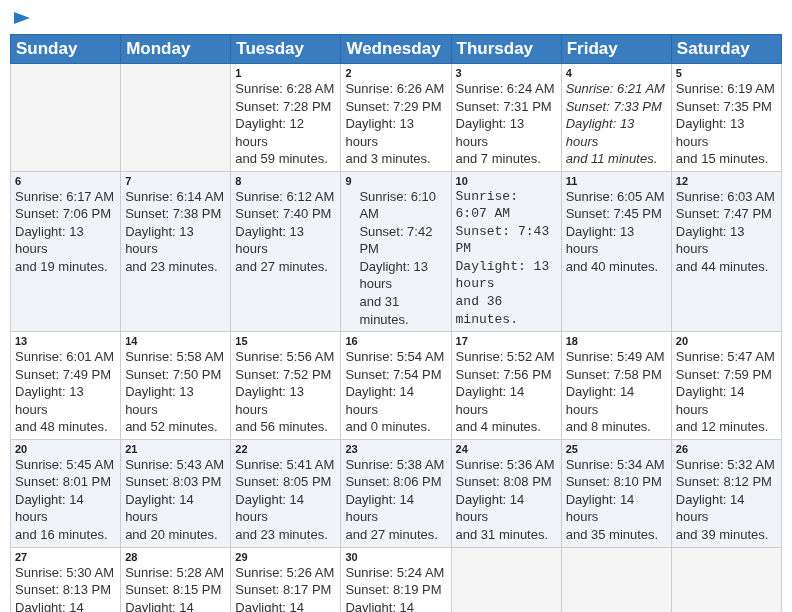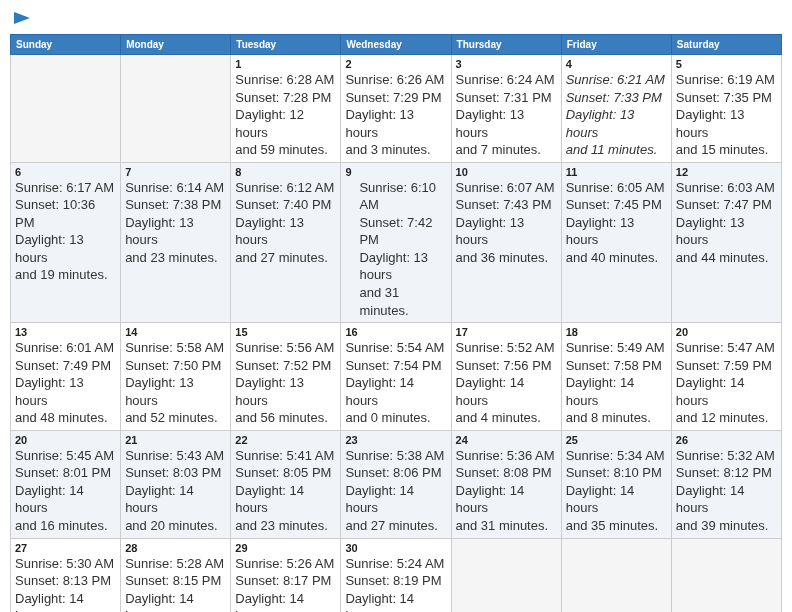--- a/index.html
+++ b/index.html
@@ -58,21 +58,21 @@
       font-size: 14px;
       color: #333;
     }
     .calendar {
       width: 100%;
       border-collapse: collapse;
     }
     .calendar th {
       background: #3a7dbf;
       color: white;
-      font-size: 10px;
+      font-size: 17px;
       font-weight: bold;
       padding: 4px 5px;
       text-align: left;
       border: 1px solid #2a6aaa;
     }
     .calendar td {
       border: 1px solid #ccc;
       vertical-align: top;
       padding: 3px 4px;
       width: 108px;
@@ -169,21 +169,21 @@
             <div class="day-info" style="white-space: pre-line;">Sunrise: 6:19 AM
 Sunset: 7:35 PM
 Daylight: 13 hours
 and 15 minutes.</div>
           </td>
         </tr>
         <tr class="row-shaded">
           <td>
             <span class="day-number">6</span>
             <div class="day-info" style="white-space: pre-line;">Sunrise: 6:17 AM
-Sunset: 10:36 PM
+Sunset: 7:06 PM
 Daylight: 13 hours
 and 19 minutes.</div>
           </td>
           <td>
             <span class="day-number">7</span>
             <div class="day-info" style="white-space: pre-line;">Sunrise: 6:14 AM
 Sunset: 7:38 PM
 Daylight: 13 hours
 and 23 minutes.</div>
           </td>
@@ -196,21 +196,21 @@
           </td>
           <td>
             <span class="day-number">9</span>
             <div class="day-info" style="white-space: pre-line; margin-left: 14px;">Sunrise: 6:10 AM
 Sunset: 7:42 PM
 Daylight: 13 hours
 and 31 minutes.</div>
           </td>
           <td>
             <span class="day-number">10</span>
-            <div class="day-info" style="white-space: pre-line;">Sunrise: 6:07 AM
+            <div class="day-info" style="white-space: pre-line; font-family: Liberation Mono, monospace;">Sunrise: 6:07 AM
 Sunset: 7:43 PM
 Daylight: 13 hours
 and 36 minutes.</div>
           </td>
           <td>
             <span class="day-number">11</span>
             <div class="day-info" style="white-space: pre-line;">Sunrise: 6:05 AM
 Sunset: 7:45 PM
 Daylight: 13 hours
 and 40 minutes.</div>

